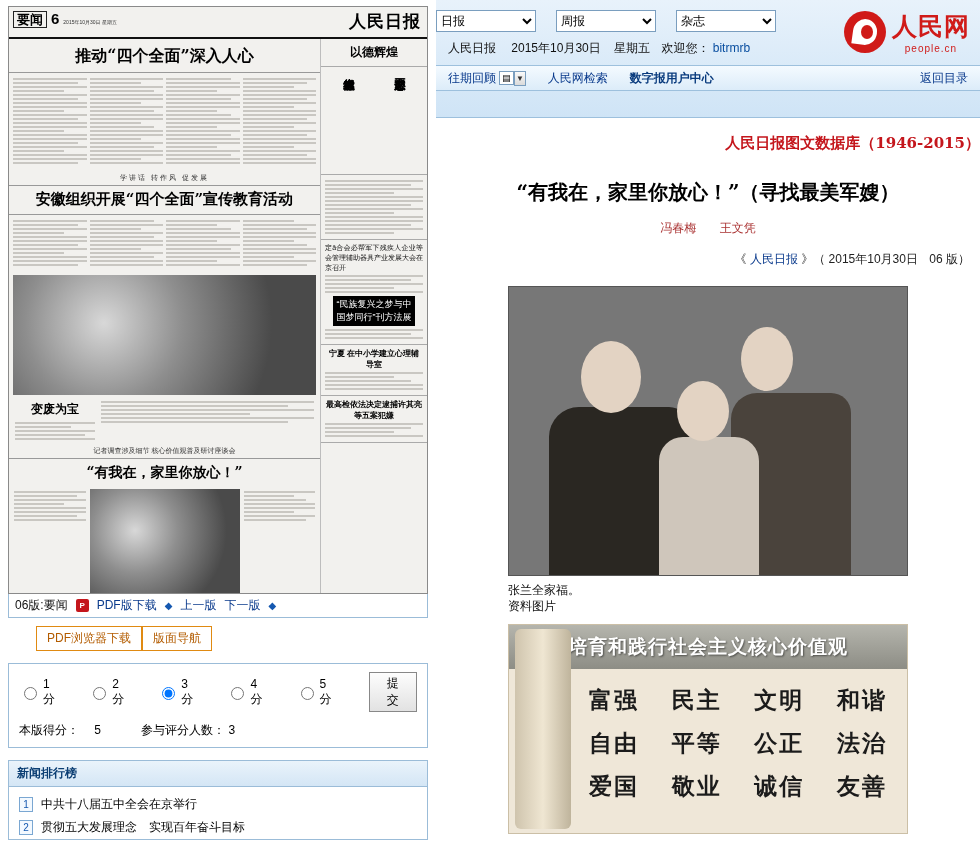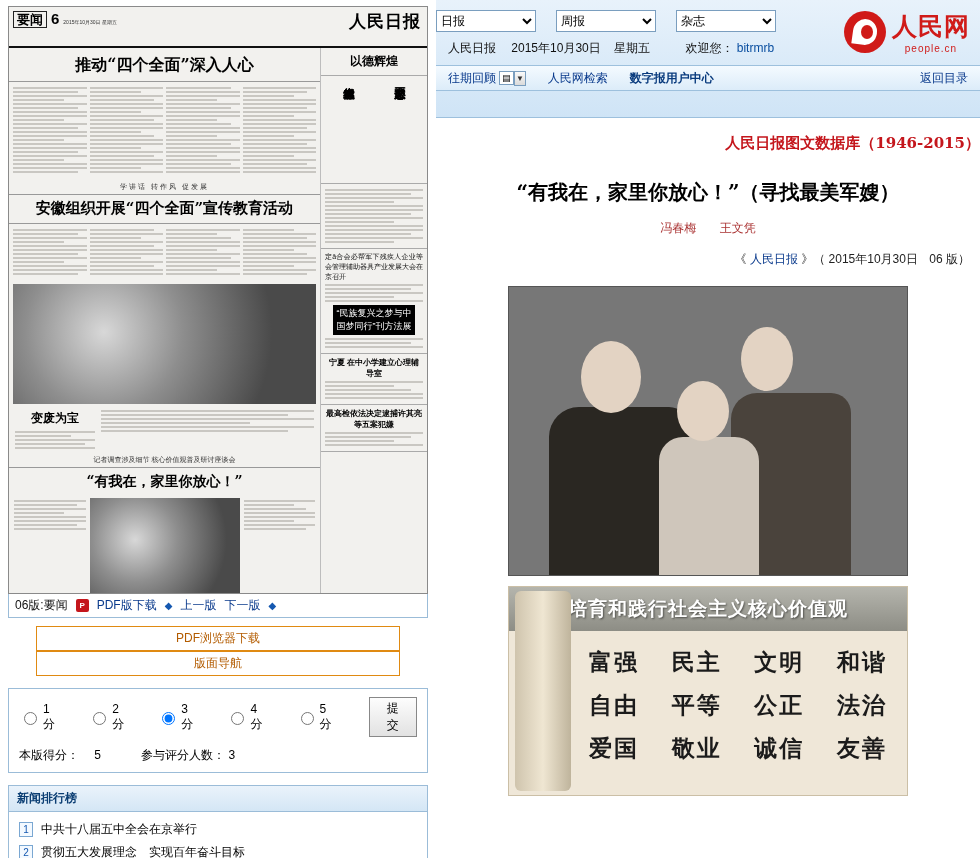--- a/index.html
+++ b/index.html
@@ -27,21 +27,21 @@
     height: 588px;
     border: 1px solid #8a8a8a;
     background: #f2f1ee;
     position: relative;
     overflow: hidden;
   }
   .np-masthead {
     display: flex; align-items: flex-start; justify-content: space-between;
     padding: 3px 6px 2px 4px;
     border-bottom: 2px solid #111;
-    height: 41px;
+    height: 32px;
   }
   .np-sec {
     display: flex; align-items: baseline; gap: 4px;
   }
   .np-sec .box {
     border: 1px solid #222; padding: 0px 3px; font-size: 13px; font-weight: bold;
     font-family: "DejaVu Sans", sans-serif; line-height: 15px;
   }
   .np-sec .num { font-size: 15px; font-weight: bold; }
   .np-sec .dt { font-size: 5px; color: #333; }
@@ -88,21 +88,21 @@
     padding: 0 6px; font-size: 12px;
   }
   .np-toolbar .lbl { color: #111; }
   .np-toolbar a { color: #0a3a8c; text-decoration: none; }
   .pdf-ico {
     display:inline-block; width: 13px; height: 13px; background: #c4161c; color:#fff;
     font-size: 8px; line-height: 13px; text-align:center; border-radius:2px; font-weight:bold;
   }
   .arrow { color: #1558b0; font-size: 10px; }
 
-  .btn-row { width: 420px; display:flex; justify-content: flex-start; padding: 8px 28px 0 28px; flex-direction: column;}
+  .btn-row { width: 420px; display:flex; justify-content: flex-start; padding: 8px 28px 0 28px;}
   .orange-btn {
     border: 1px solid #e08a12; background: #fff; color: #b35c00;
     font-size: 12px; padding: 3px 10px; cursor: pointer;
   }
 
   .panel { width: 420px; margin-top: 12px; border: 1px solid #9bbcd8; background:#fff; }
   .panel-hd {
     background: linear-gradient(#eaf3fb,#d4e6f5);
     border-bottom: 1px solid #9bbcd8;
     font-weight: bold; color:#0b3e73; font-size: 12px; padding: 4px 8px;
@@ -600,21 +600,21 @@
         </select>
         <select class="ui">
           <option>杂志</option>
         </select>
       </div>
 
       <div class="info-row">
         <span>人民日报</span>
         <span style="margin-left:12px">2015年10月30日</span>
         <span style="margin-left:10px">星期五</span>
-        <span style="margin-left:32px" class="welcome">欢迎您：</span>
+        <span style="margin-left:8px" class="welcome">欢迎您：</span>
         <span class="user"><span>bitrmrb</span></span>
       </div>
 
       <div class="navbar">
         <span>
           <a href="#">往期回顾</a>
           <span class="mini-sel">▤</span><span class="mini-caret">▼</span>
         </span>
         <a href="#">人民网检索</a>
         <a href="#" class="strong">数字报用户中心</a>
@@ -649,20 +649,24 @@
 
     <div class="art-photo">
       <div class="bg"></div>
       <div class="b1"></div>
         <div class="b3"></div>
         <div class="b2"></div>
       <div class="f1"></div>
         <div class="f2"></div>
         <div class="f3"></div>
     </div>
+    <div class="cap">
+      <div>张兰全家福。</div>
+      <div>资料图片</div>
+    </div>
 
     <div class="values-banner">
       <div class="vb-top">
         <div class="t">培育和践行社会主义核心价值观</div>
       </div>
       <div class="vb-pillar"></div>
       <div class="vb-words">
         <div class="vb-row">
           <span>富强</span>
           <span>民主</span>

